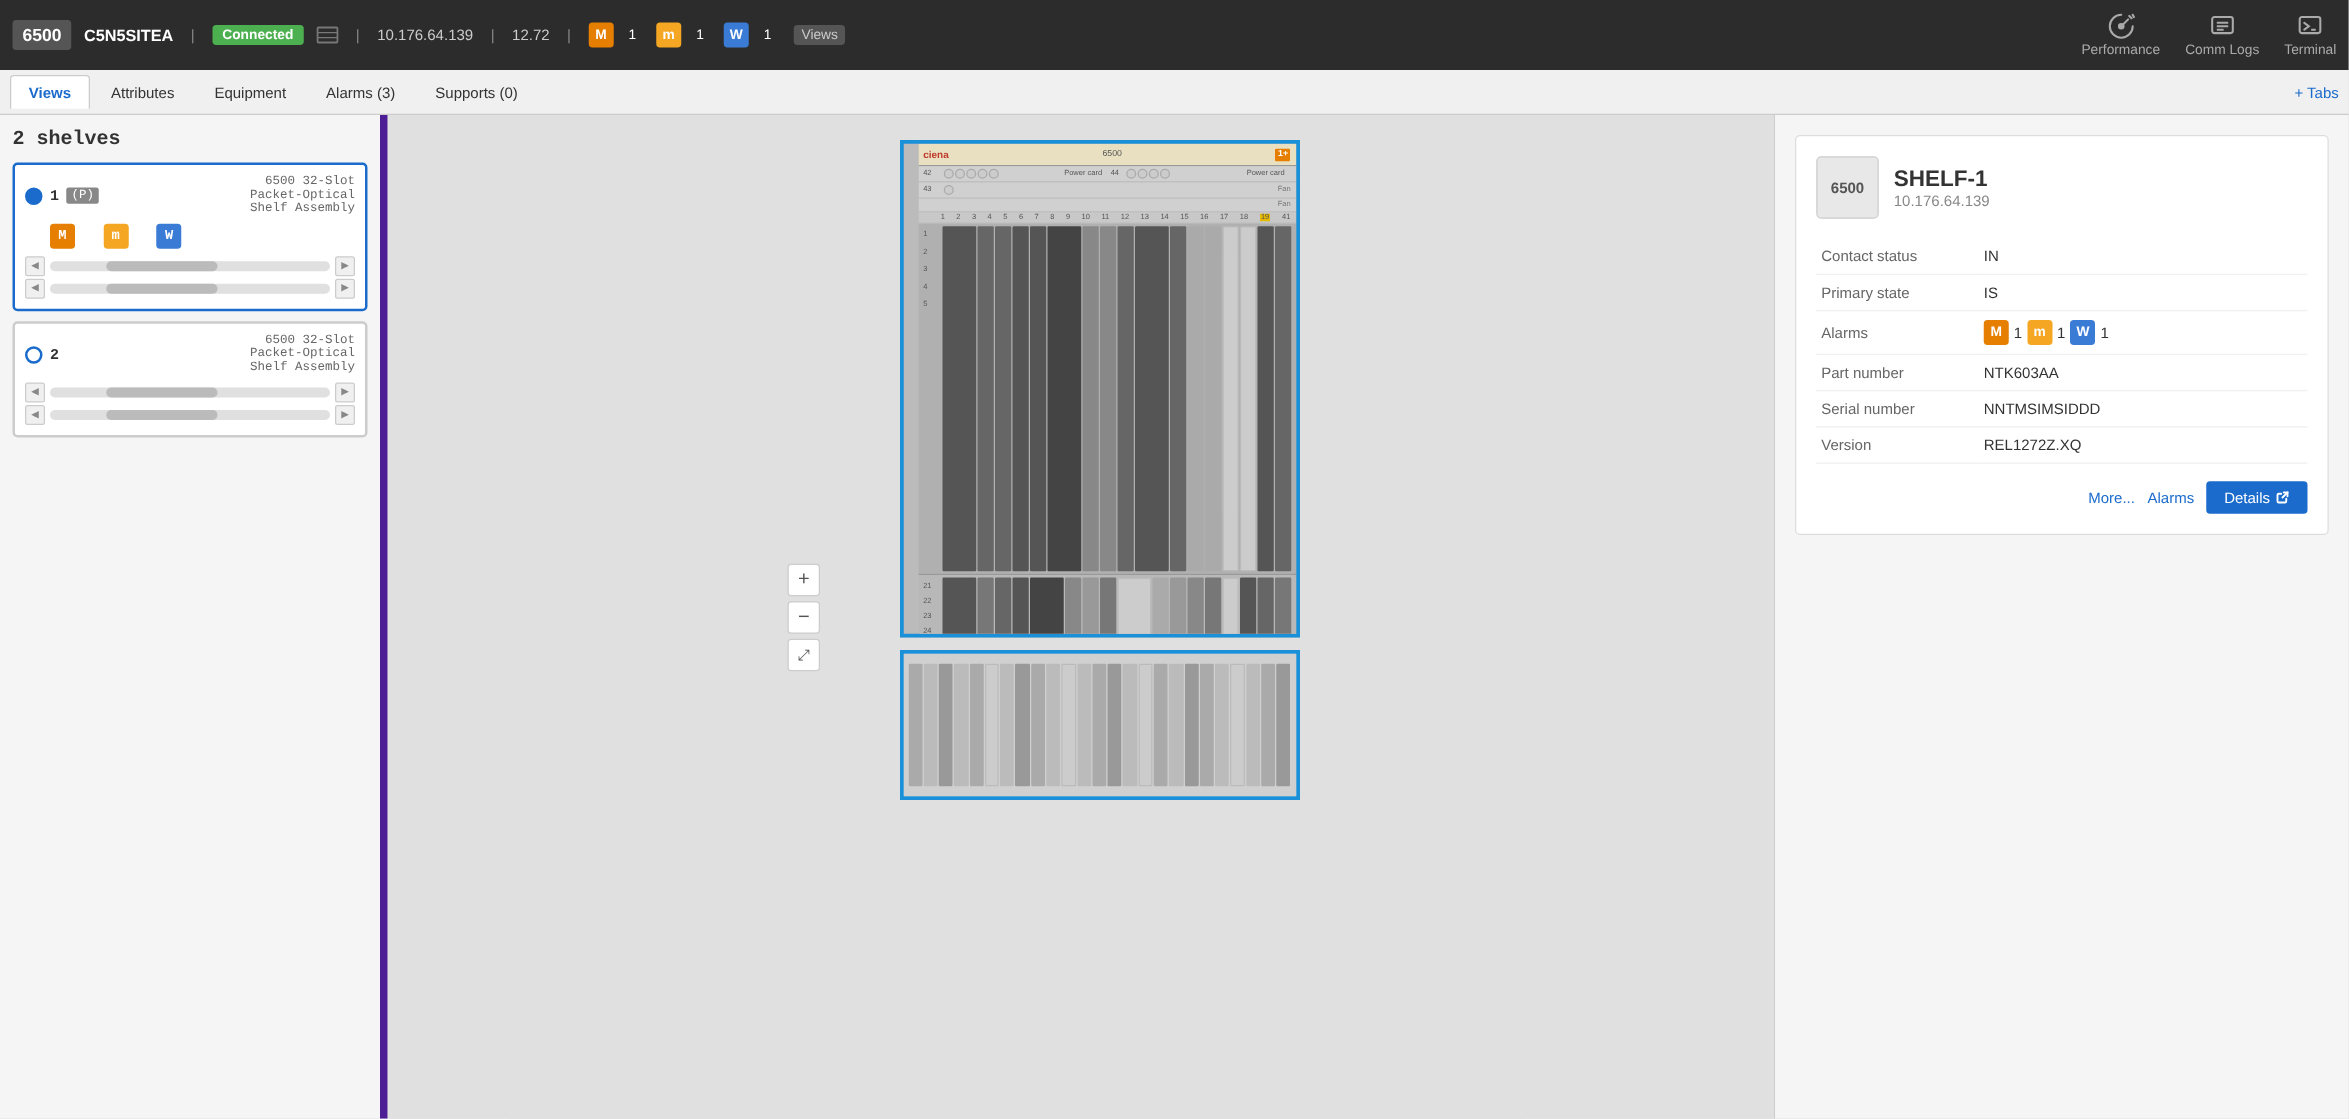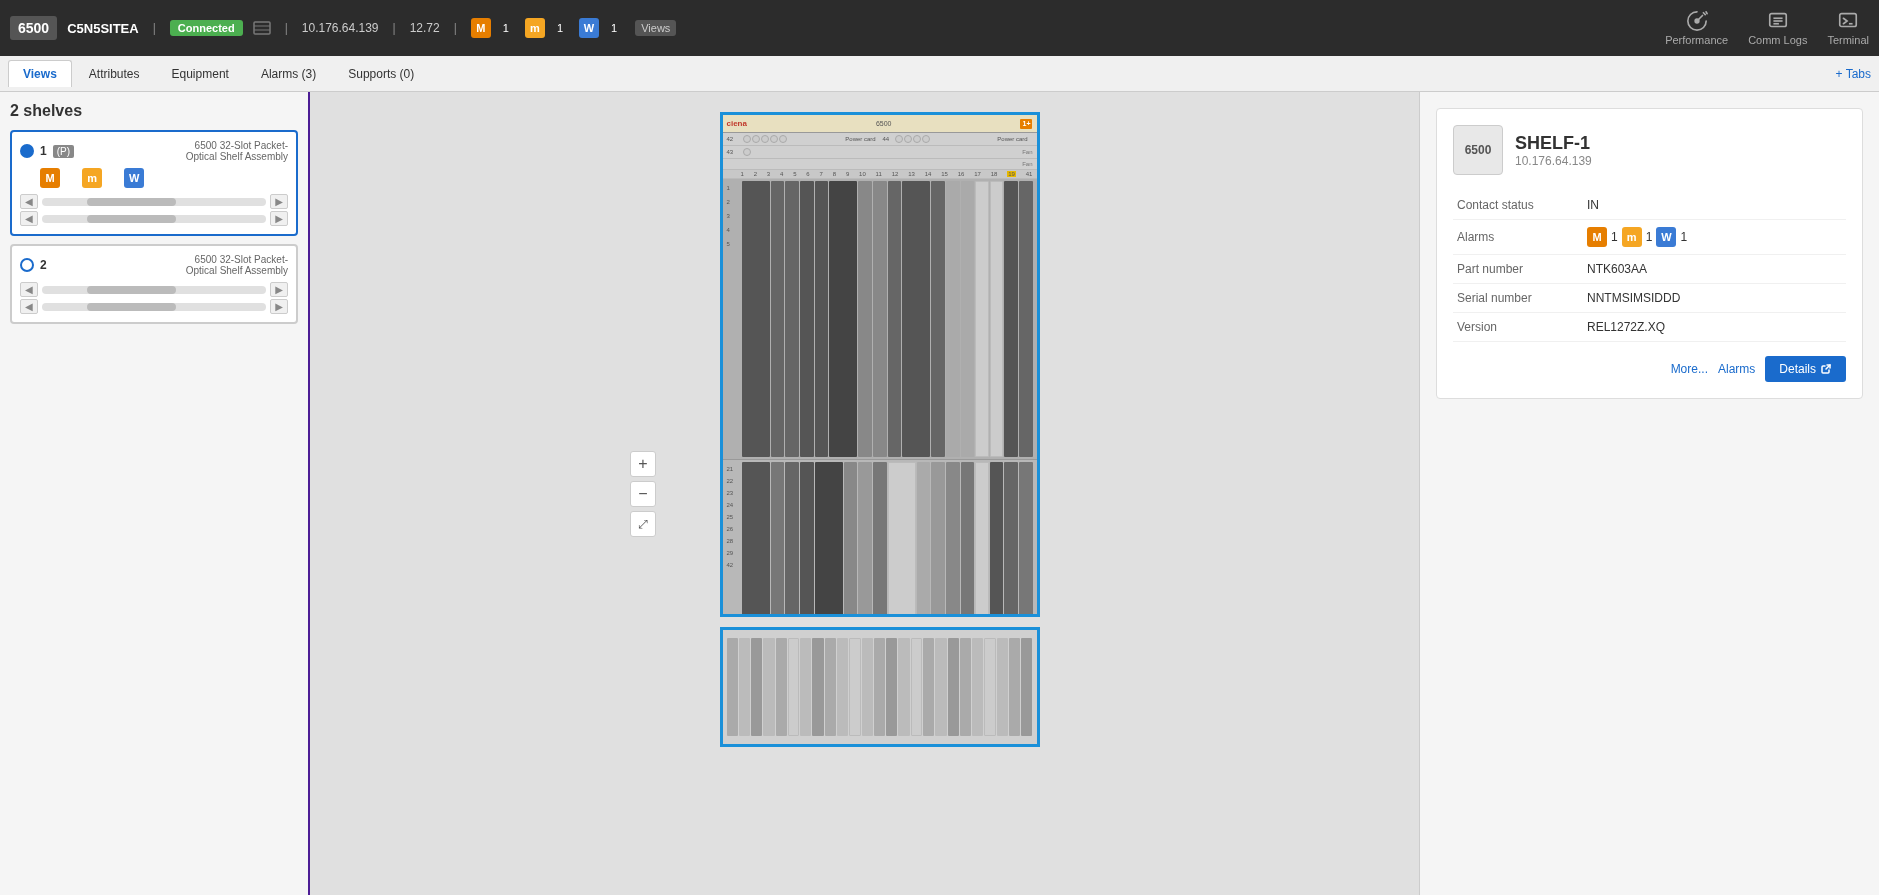--- a/index.html
+++ b/index.html
@@ -62,23 +62,23 @@
     }
 
     
     .main-layout {
       display: flex; height: calc(895px - 56px - 36px);
       background: #e0e0e0;
     }
 
     
     .left-panel {
-      width: 310px; background: #f5f5f5; border-right: 2px solid #4c1d95;
+      width: 310px; background: #f5f5f5; border-right: 6px solid #4c1d95;
       display: flex; flex-direction: column; padding: 10px;
-      overflow-y: auto; flex-shrink: 0;
+      overflow-y: auto; flex-shrink: 0; font-family: Liberation Mono, monospace;
     }
     .shelves-title {
       font-size: 16px; font-weight: bold; color: #333; margin-bottom: 10px;
     }
     .shelf-item {
       border: 2px solid #ccc; border-radius: 4px; margin-bottom: 8px;
       background: #fff; padding: 8px;
     }
     .shelf-item.selected { border-color: #1a6bcc; }
     .shelf-header {
@@ -160,21 +160,21 @@
     .btn-link { color: #1a6bcc; cursor: pointer; background: none; border: none; font-size: 12px; text-align: right; }
     .btn-primary {
       background: #1a6bcc; color: #fff; border: none; border-radius: 3px;
       padding: 6px 14px; cursor: pointer; font-size: 12px; display: flex; align-items: center; gap: 4px;
     }
     .alarm-inline { display: inline-flex; align-items: center; gap: 4px; }
     .shelf-img-placeholder {
       width: 320px; background: #bbb; border: 3px solid #1a90d9;
       overflow: hidden; position: relative;
     }
-    .shelf1-height { height: 505px; }
+    .shelf1-height { height: 398px; padding-left: 12px; }
     .shelf2-height { height: 120px; }
   </style>
 </head>
 <body>
 
 <div class="top-bar">
   <div class="device-id-box">6500</div>
   <span class="device-name">C5N5SITEA</span>
   <span class="separator">|</span>
   <span class="connected-badge">Connected</span>
@@ -473,20 +473,24 @@
         <div>
           <div class="info-title">SHELF-1</div>
           <div class="info-ip">10.176.64.139</div>
         </div>
       </div>
       <table class="info-table">
         <tbody>
           <tr>
             <td>Contact status</td>
             <td>IN</td>
+          </tr>
+          <tr>
+            <td>Primary state</td>
+            <td>IS</td>
           </tr>
           <tr>
             <td>Alarms</td>
             <td>
               <span class="alarm-inline">
                 <span class="alarm-badge alarm-M">M</span>
                 <span>1</span>
                 <span class="alarm-badge alarm-m">m</span>
                 <span>1</span>
                 <span class="alarm-badge alarm-W">W</span>

